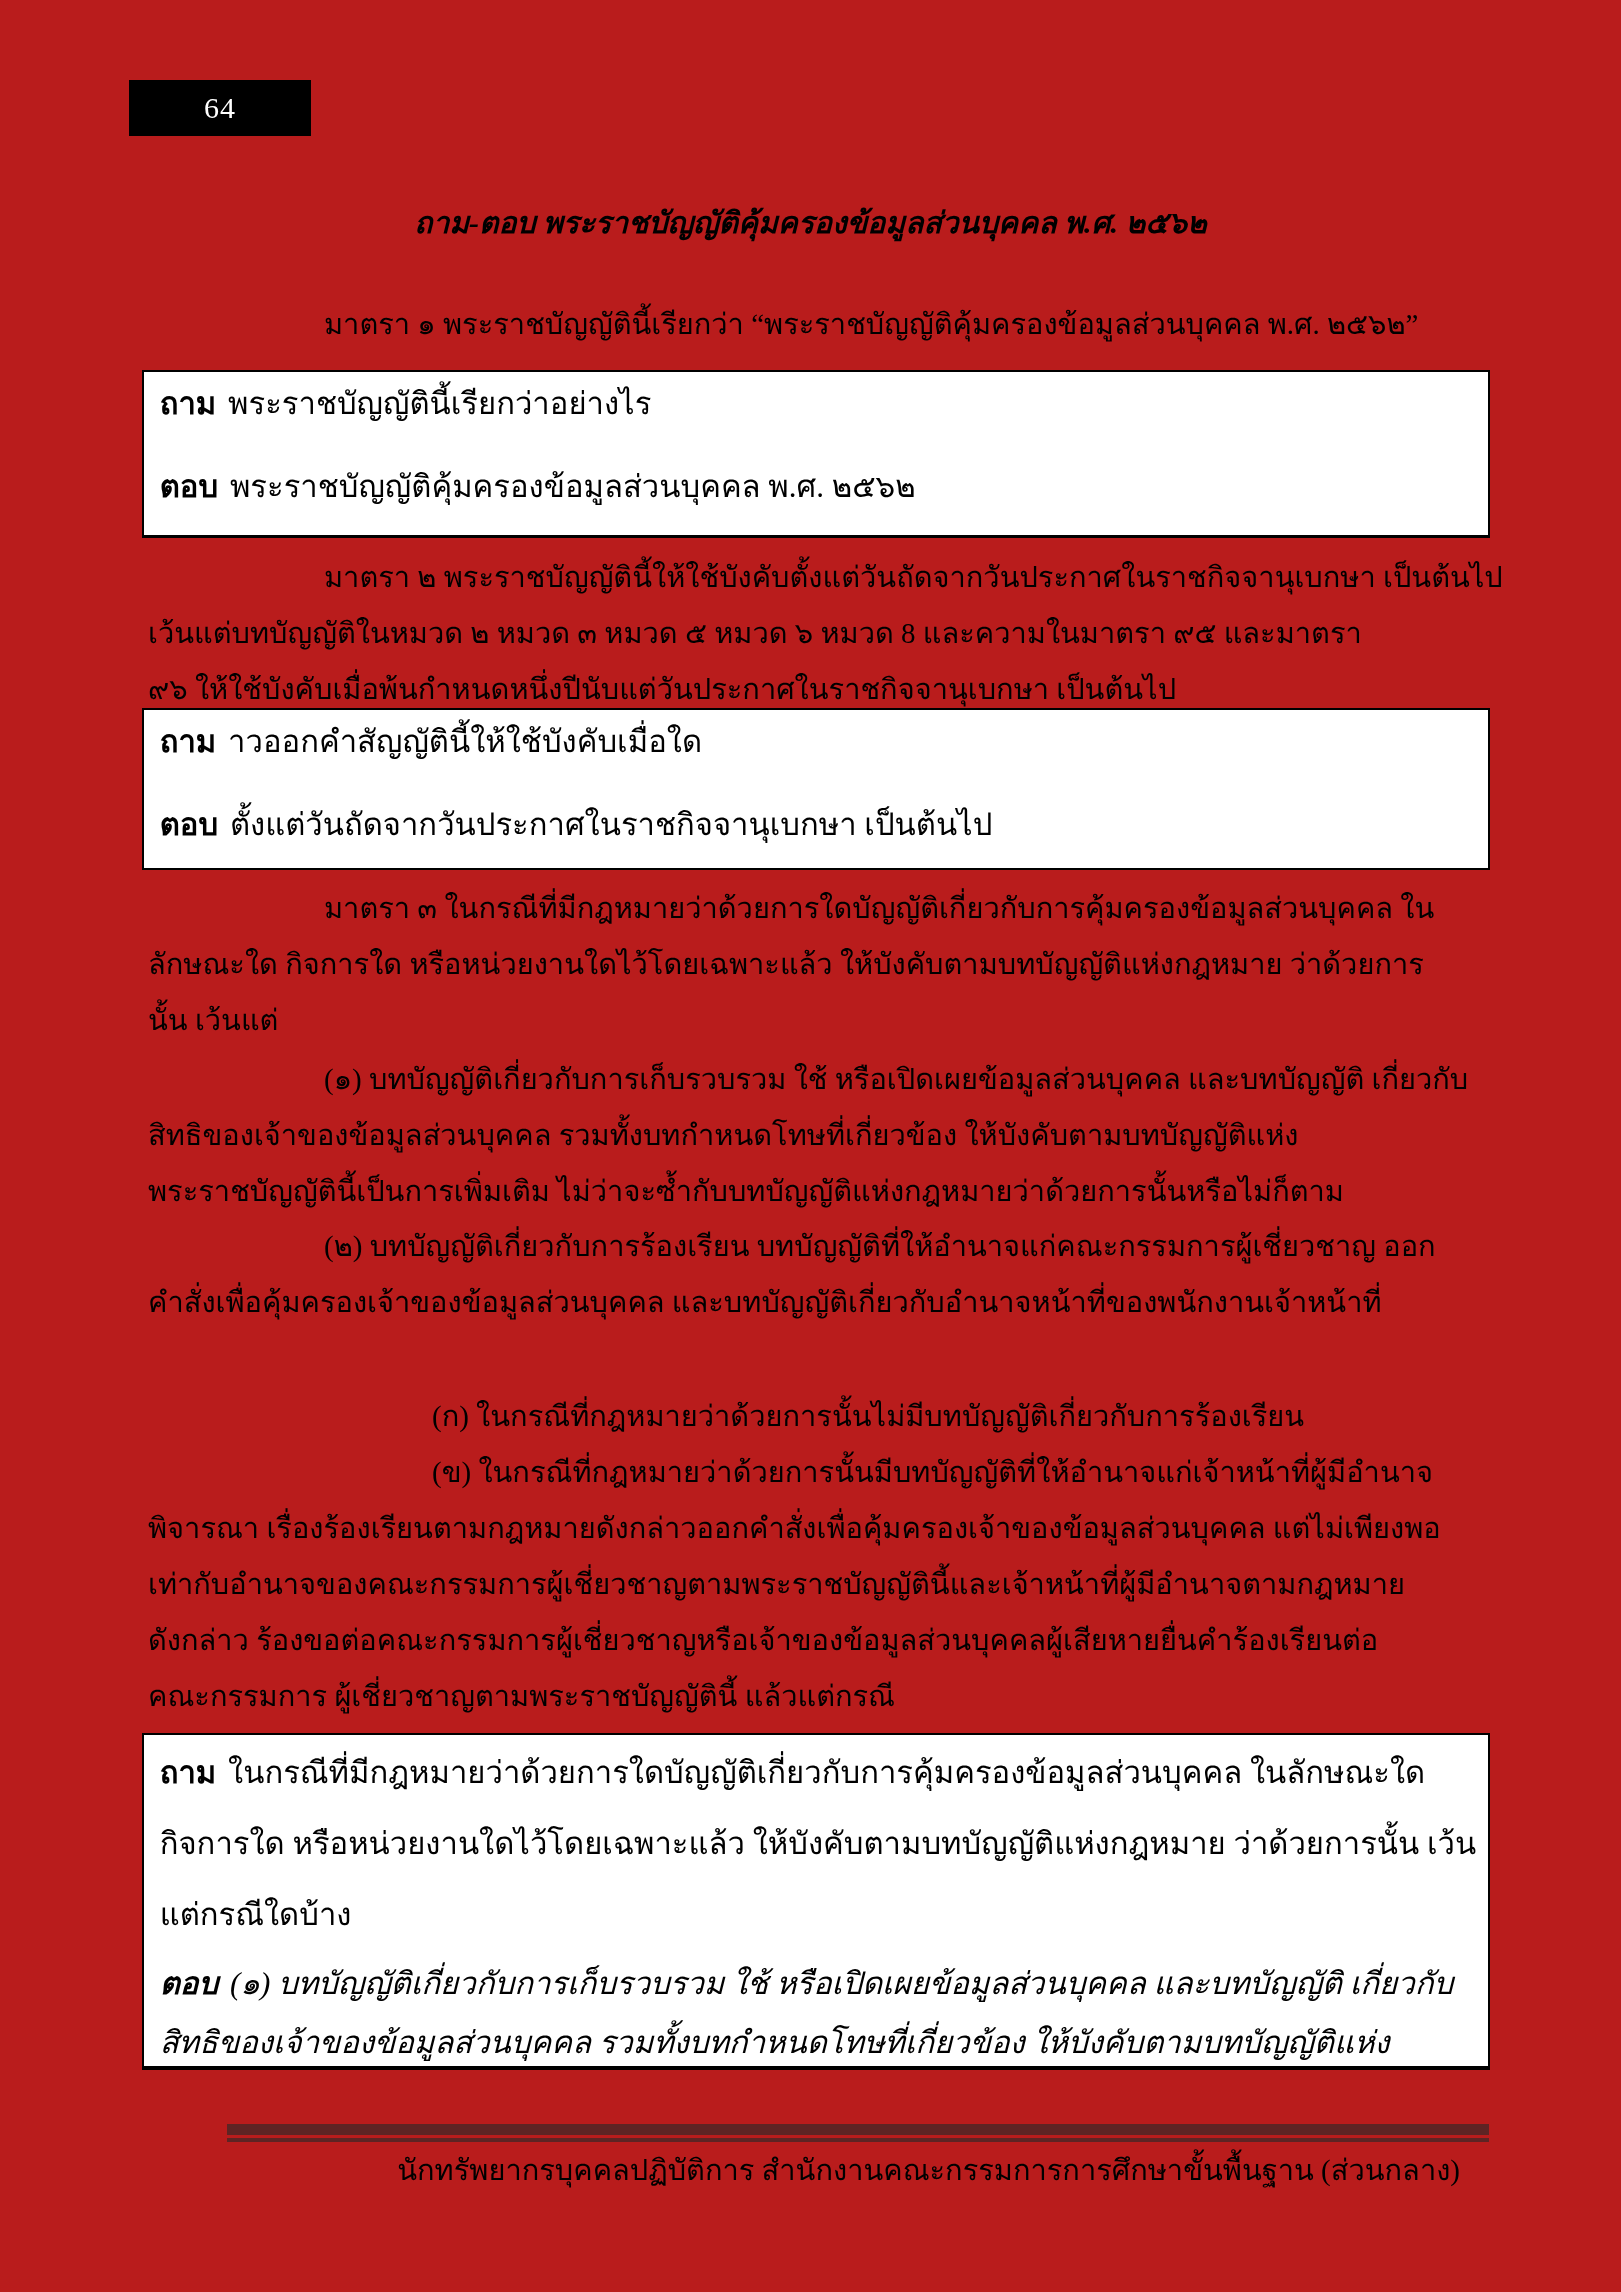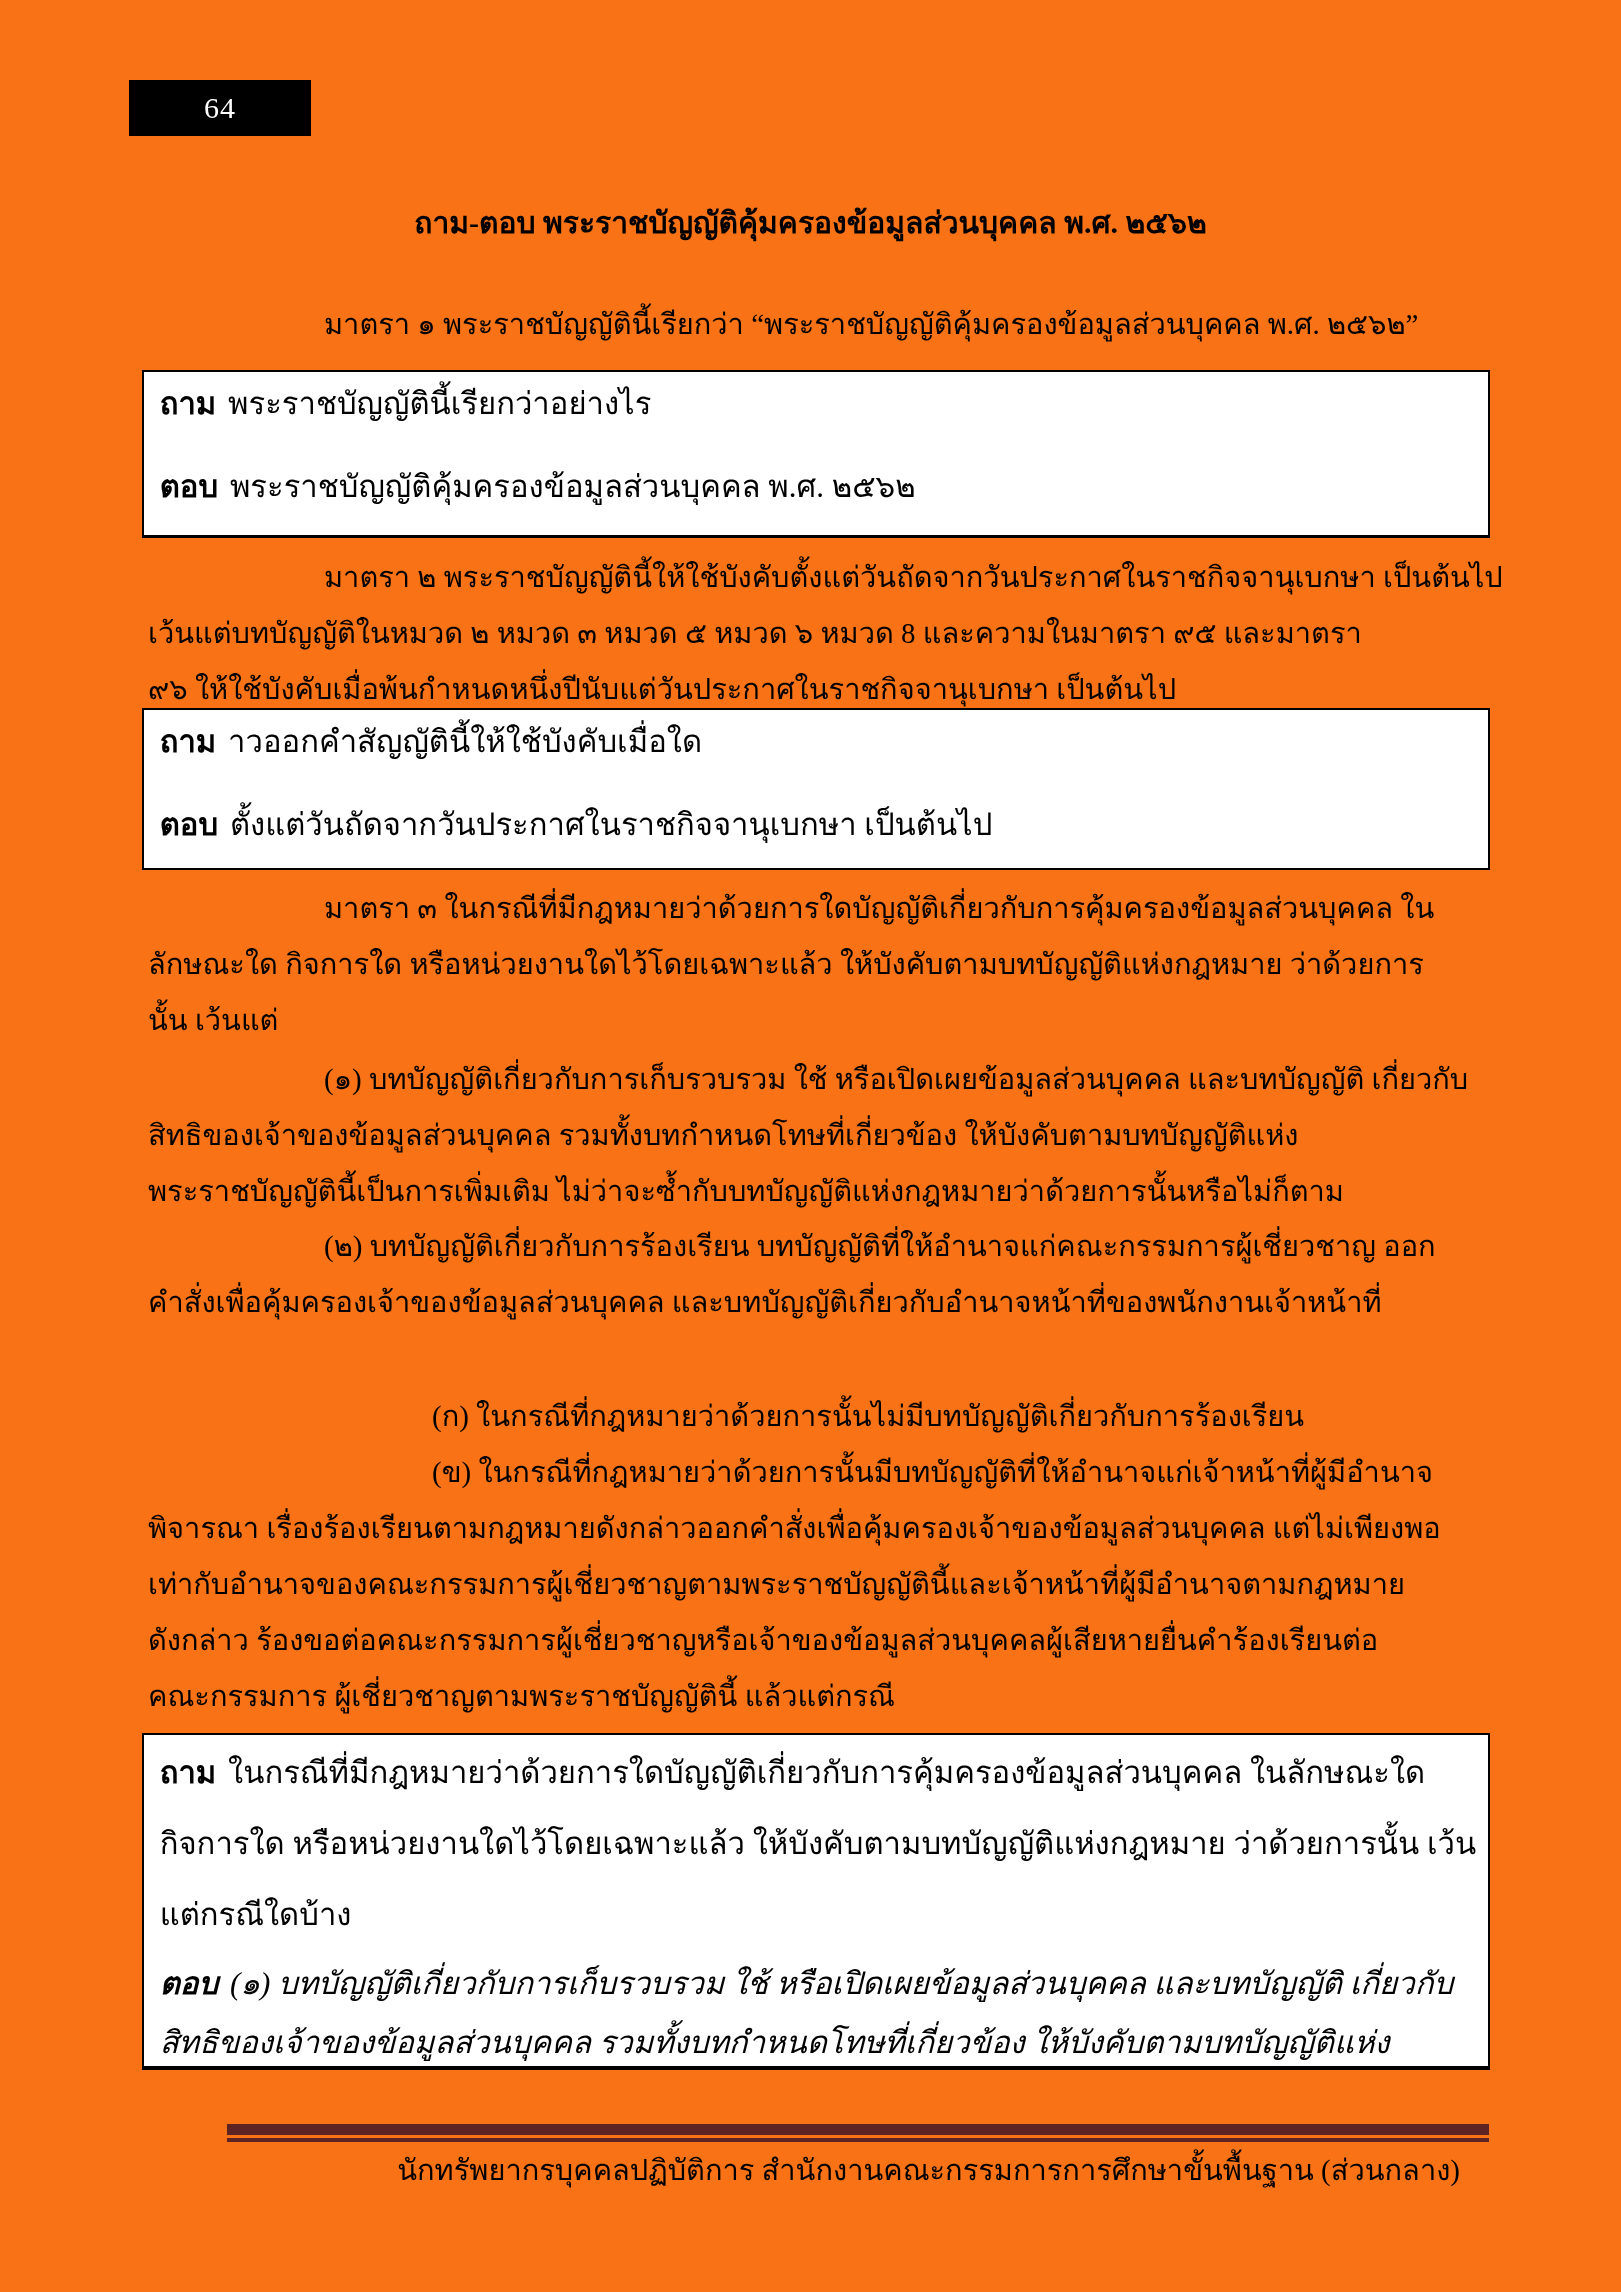--- a/index.html
+++ b/index.html
@@ -1,28 +1,28 @@
 <!DOCTYPE html>
 <html><head>
 <meta charset="utf-8">
 <style>
   html,body { margin:0; padding:0; background:#e8e8e8; }
   .page {
     position:relative; width:1621px; height:2293px; margin:0 auto;
-    background:#f97316; overflow:hidden; color:#000;
+    background:#b91c1c; overflow:hidden; color:#000;
     font-family:"Liberation Serif","DejaVu Serif",serif;
   }
   .pn-box {
     position:absolute; left:129px; top:80px; width:182px; height:56px;
     background:#000; color:#fff; display:flex; align-items:center; justify-content:center;
     font-size:30px; letter-spacing:1px;
   }
   .title {
     position:absolute; left:0; top:199px; width:100%; margin:0;
-    text-align:center; font-size:30px; font-weight:bold; line-height:47px;
+    text-align:center; font-size:30px; font-weight:bold; line-height:47px;font-style:italic;
   }
   .para { position:absolute; left:148px; width:1348px; font-size:29px; }
   .pline { line-height:56px; height:56px; white-space:nowrap; }
   .ind1 { text-indent:176px; }
   .ind2 { text-indent:284px; }
   .qabox {
     position:absolute; left:142px; width:1344px;
     border:2px solid #000; font-size:31px; background:#fff;
   }
   .box1 { top:370px;  height:163px; border-bottom-width:3.9px; }

